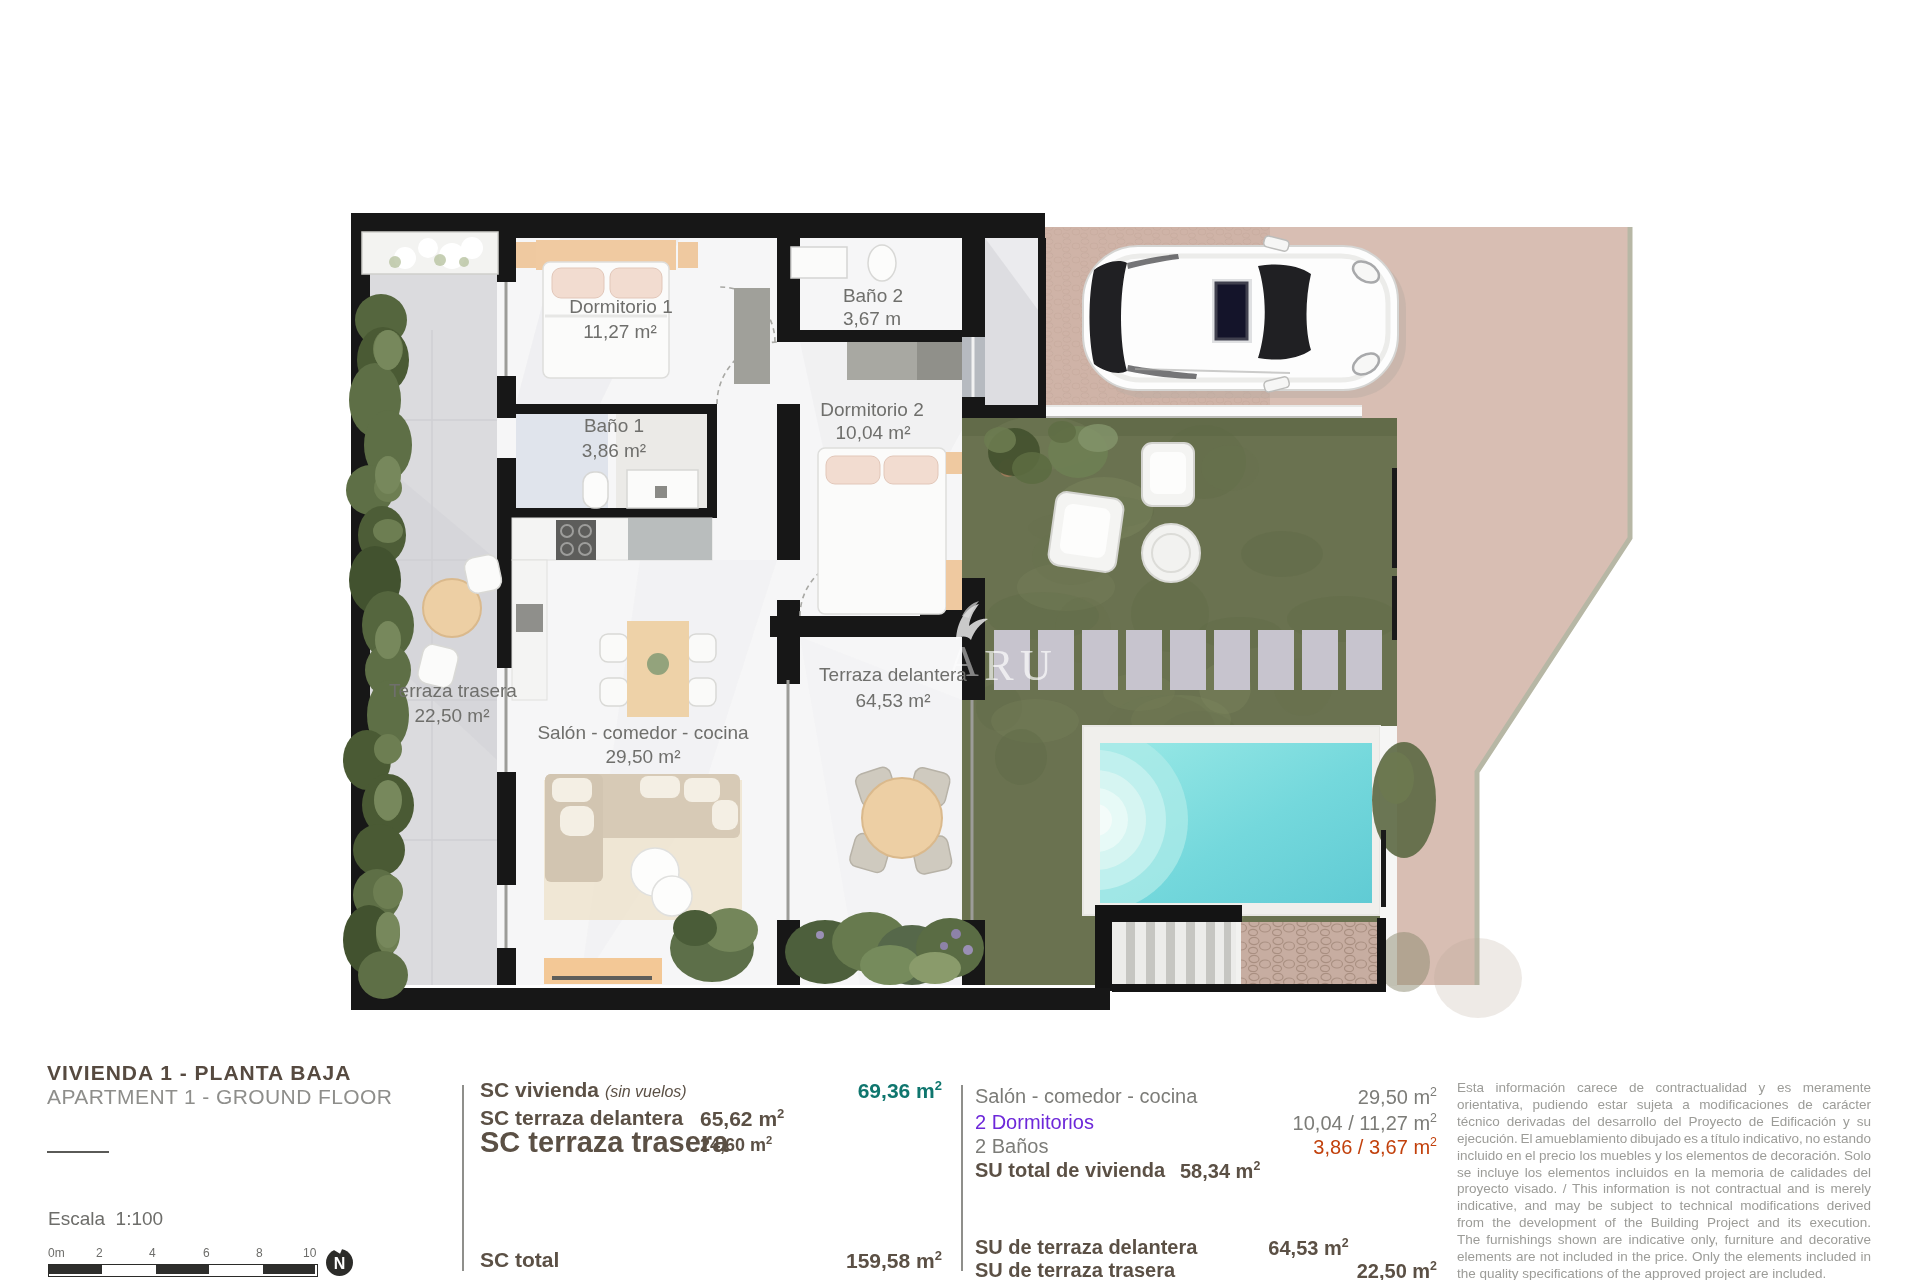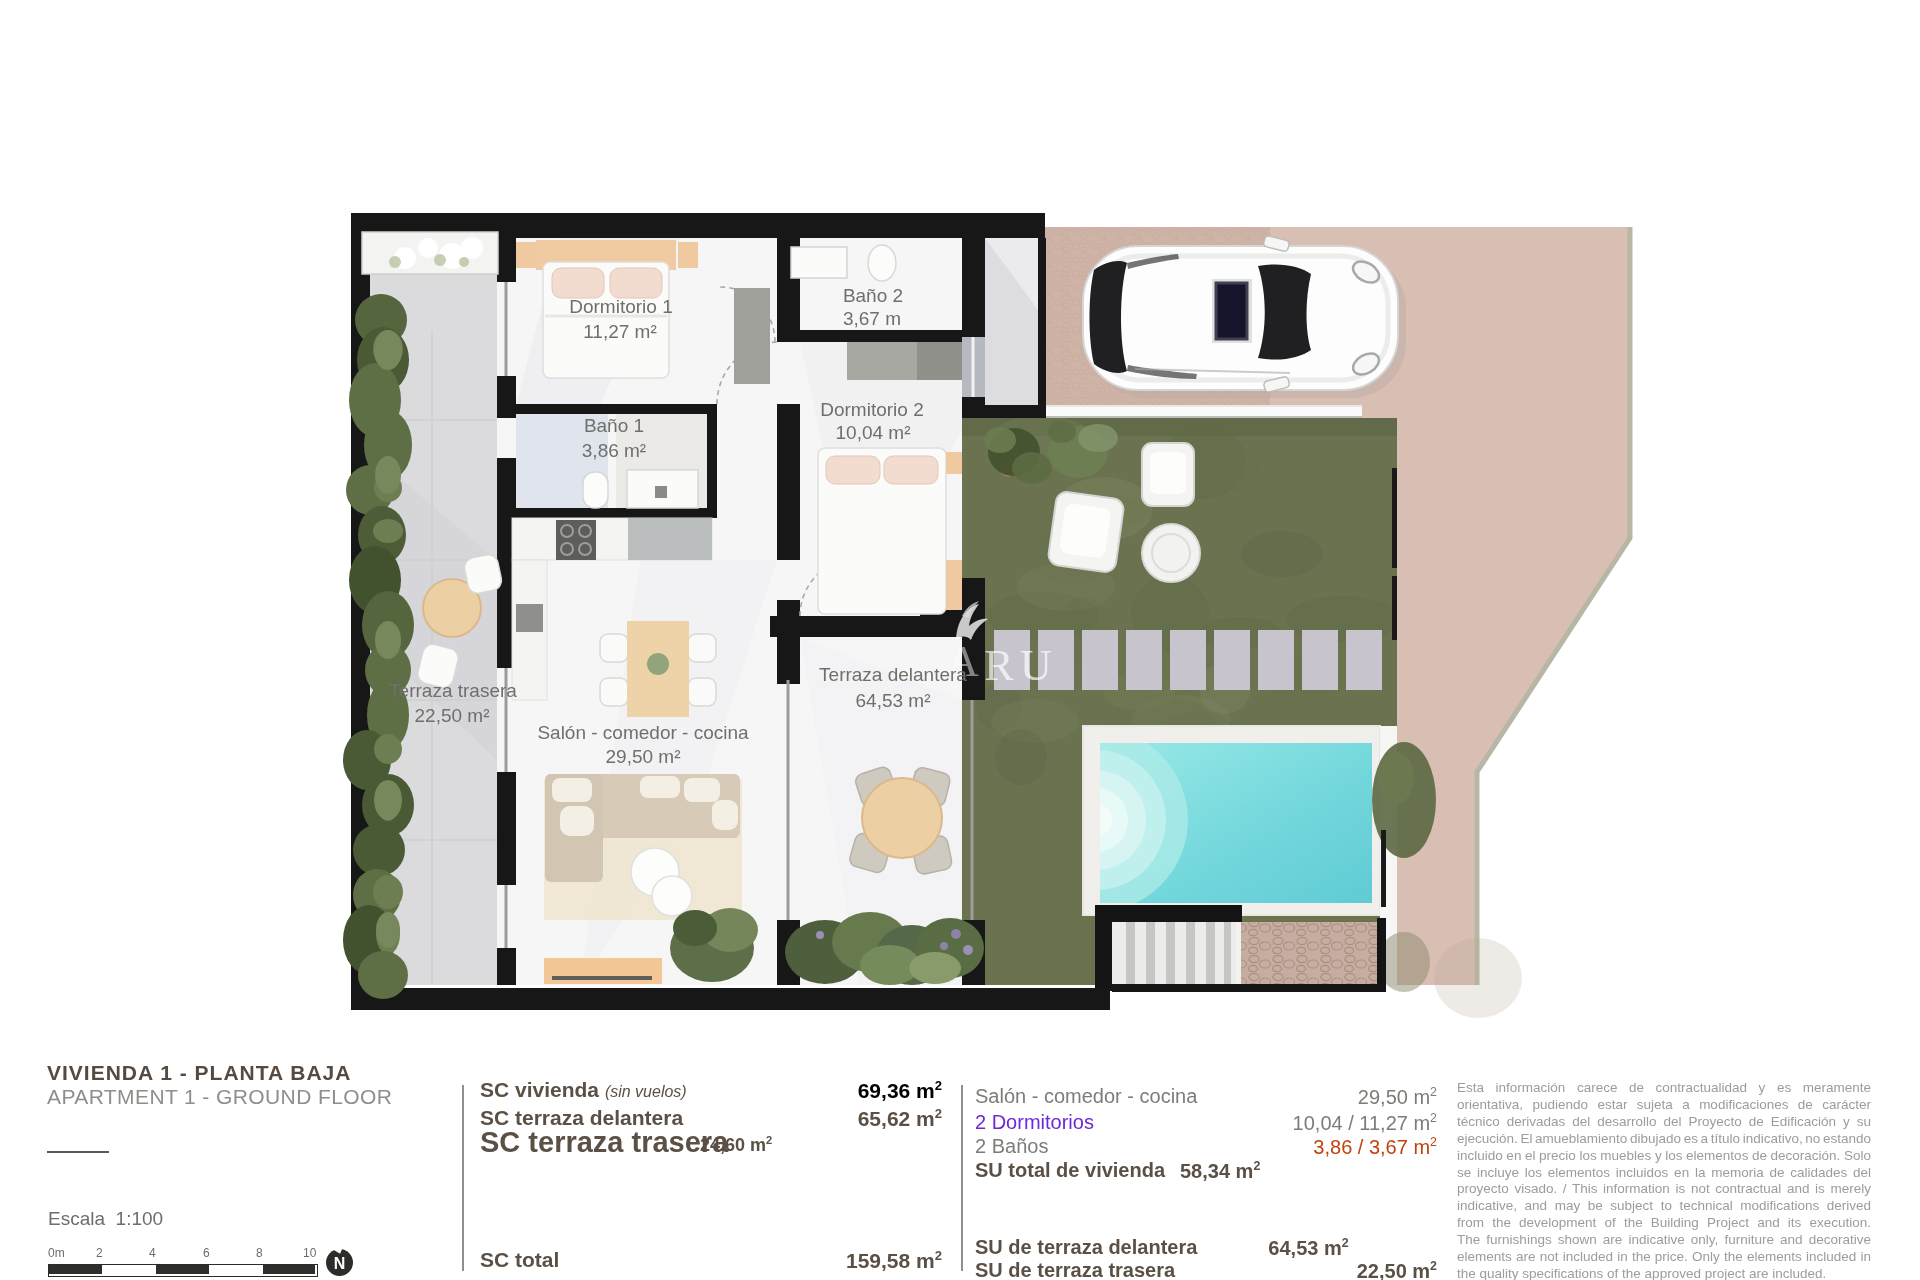--- a/index.html
+++ b/index.html
@@ -429,22 +429,22 @@
 <div class="t" style="left:333px;top:1247px;width:0;height:0;border-left:6px solid transparent;border-right:6px solid transparent;border-top:7px solid #fff;transform:rotate(-18deg)"></div>
 <div class="t" style="left:326px;top:1250px;width:27px;height:27px;text-align:center;font-size:16px;font-weight:bold;color:#fff;line-height:27px">N</div>
 
 <div class="t" style="left:462px;top:1085px;width:2px;height:186px;background:#8f8f8b"></div>
 <div class="t" style="left:961px;top:1085px;width:2px;height:186px;background:#8f8f8b"></div>
 
 <div class="t" style="left:480px;top:1078px;font-size:21px;font-weight:bold;color:#5b5045">SC vivienda <span style="font-weight:normal;font-style:italic;font-size:16px">(sin vuelos)</span></div>
 <div class="t" style="left:480px;top:1106px;font-size:21px;font-weight:bold;color:#5b5045">SC terraza delantera</div>
 <div class="t" style="left:480px;top:1126px;font-size:29px;font-weight:bold;color:#5b5045">SC terraza trasera</div>
 <div class="t" style="left:480px;top:1248px;font-size:21px;font-weight:bold;color:#5b5045">SC total</div>
-<div class="t" style="left:700px;top:1078px;width:242px;text-align:right;font-size:21px;font-weight:bold;color:#000000">69,36 m<sup style="font-size:62%">2</sup></div>
-<div class="t" style="left:700px;top:1106px;width:242px;text-align:right;font-size:21px;font-weight:bold;color:#5b5045">65,62 m<sup style="font-size:62%">2</sup></div>
+<div class="t" style="left:700px;top:1078px;width:242px;text-align:right;font-size:21px;font-weight:bold;color:#0f766e">69,36 m<sup style="font-size:62%">2</sup></div>
+<div class="t" style="left:700px;top:1106px;width:242px;text-align:left;font-size:21px;font-weight:bold;color:#5b5045">65,62 m<sup style="font-size:62%">2</sup></div>
 <div class="t" style="left:700px;top:1134px;width:242px;text-align:left;font-size:18px;font-weight:bold;color:#5b5045">24,60 m<sup style="font-size:62%">2</sup></div>
 <div class="t" style="left:660px;top:1248px;width:282px;text-align:right;font-size:21px;font-weight:bold;color:#5b5045">159,58 m<sup style="font-size:62%">2</sup></div>
 
 <div class="t" style="left:975px;top:1085px;font-size:20px;color:#7c7c78">Salón - comedor - cocina</div>
 <div class="t" style="left:975px;top:1111px;font-size:20px;color:#6d28d9">2 Dormitorios</div>
 <div class="t" style="left:975px;top:1135px;font-size:20px;color:#7c7c78">2 Baños</div>
 <div class="t" style="left:975px;top:1159px;font-size:20px;font-weight:bold;color:#5b5045">SU total de vivienda</div>
 <div class="t" style="left:975px;top:1236px;font-size:20px;font-weight:bold;color:#5b5045">SU de terraza delantera</div>
 <div class="t" style="left:975px;top:1259px;font-size:20px;font-weight:bold;color:#5b5045">SU de terraza trasera</div>
 <div class="t" style="left:1180px;top:1085px;width:257px;text-align:right;font-size:20px;color:#7c7c78">29,50 m<sup style="font-size:62%">2</sup></div>

